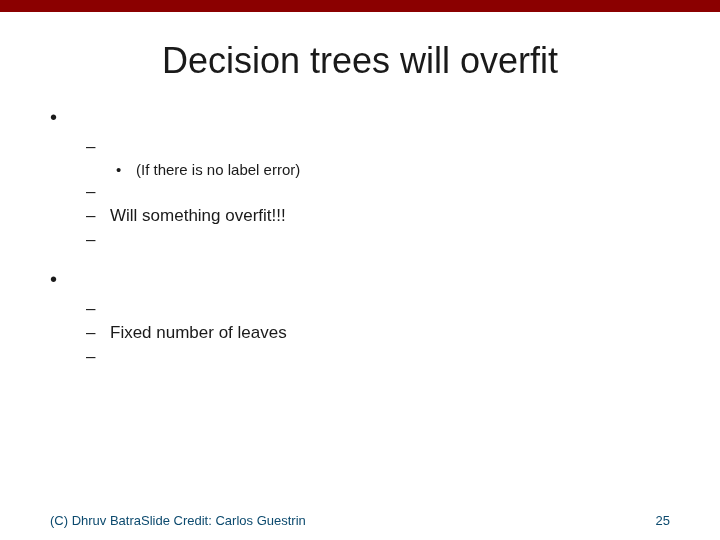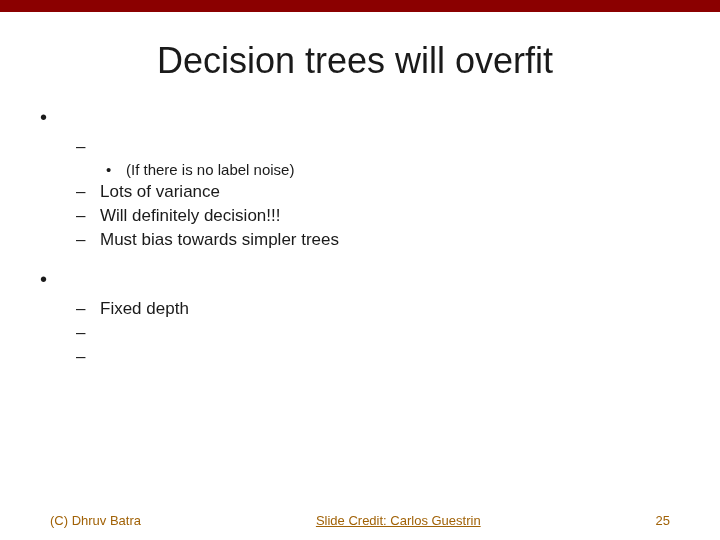--- a/index.html
+++ b/index.html
@@ -17,21 +17,21 @@
       position: relative;
     }
 
     .top-bar {
       width: 100%;
       height: 12px;
       background: #8b0000;
     }
 
     .slide-content {
-      padding: 20px 50px 10px 40px;
+      padding: 20px 50px 10px 50px;
     }
 
     .slide-title {
       font-size: 36px;
       font-weight: normal;
       color: #1a1a1a;
       text-align: center;
       margin-bottom: 24px;
       margin-top: 8px;
     }
@@ -93,27 +93,25 @@
 
     .footer {
       position: absolute;
       bottom: 12px;
       left: 0;
       right: 0;
       display: flex;
       justify-content: space-between;
       padding: 0 50px;
       font-size: 13px;
-      color: #a16207;
+      color: #0c4a6e;
     }
 
     .footer-center {
-      text-align: center;
       flex: 1;
-      text-decoration: underline;
     }
   </style>
 </head>
 <body>
 
 <div class="top-bar"></div>
 
 <div class="slide-content">
   <h1 class="slide-title">Decision trees will overfit</h1>
 
@@ -121,49 +119,47 @@
     <div class="bullet-main">
       <span class="bullet-dot">•</span>
     </div>
     <div class="sub-items">
       <div class="sub-item">
         <span class="dash">–</span>
       </div>
       <div class="sub-sub-items">
         <div class="sub-sub-item">
           <span class="sub-sub-dot">•</span>
-          <span>(If there is no label noise)</span>
+          <span>(If there is no label error)</span>
         </div>
       </div>
       <div class="sub-item">
         <span class="dash">–</span>
-        <span>Lots of variance</span>
       </div>
       <div class="sub-item">
         <span class="dash">–</span>
-        <span>Will definitely decision!!!</span>
+        <span>Will something overfit!!!</span>
       </div>
       <div class="sub-item">
         <span class="dash">–</span>
-        <span>Must bias towards simpler trees</span>
       </div>
     </div>
   </div>
 
   <div class="bullet-section">
     <div class="bullet-main">
       <span class="bullet-dot">•</span>
     </div>
     <div class="sub-items">
       <div class="sub-item">
         <span class="dash">–</span>
-        <span>Fixed depth</span>
       </div>
       <div class="sub-item">
         <span class="dash">–</span>
+        <span>Fixed number of leaves</span>
       </div>
       <div class="sub-item">
         <span class="dash">–</span>
       </div>
     </div>
   </div>
 </div>
 
 <div class="footer">
   <span>(C) Dhruv Batra</span>

